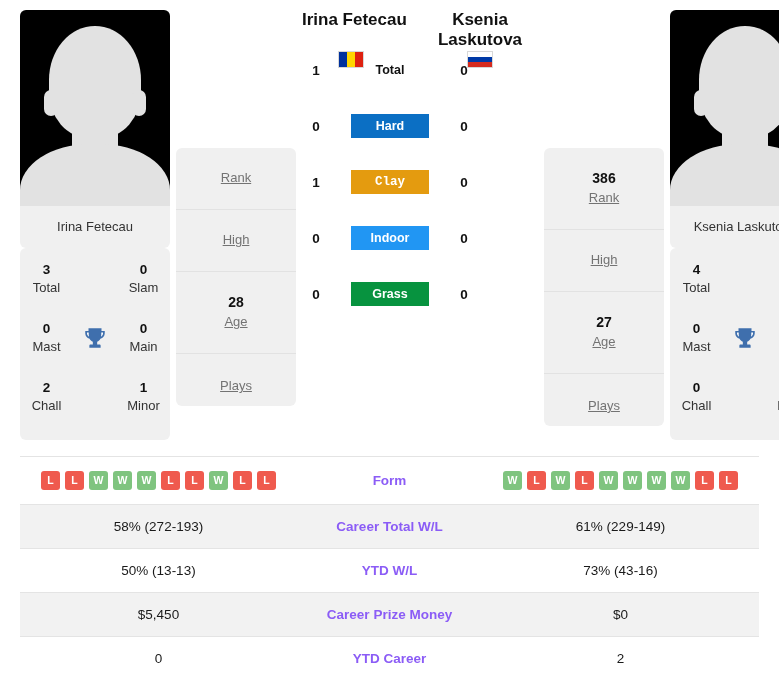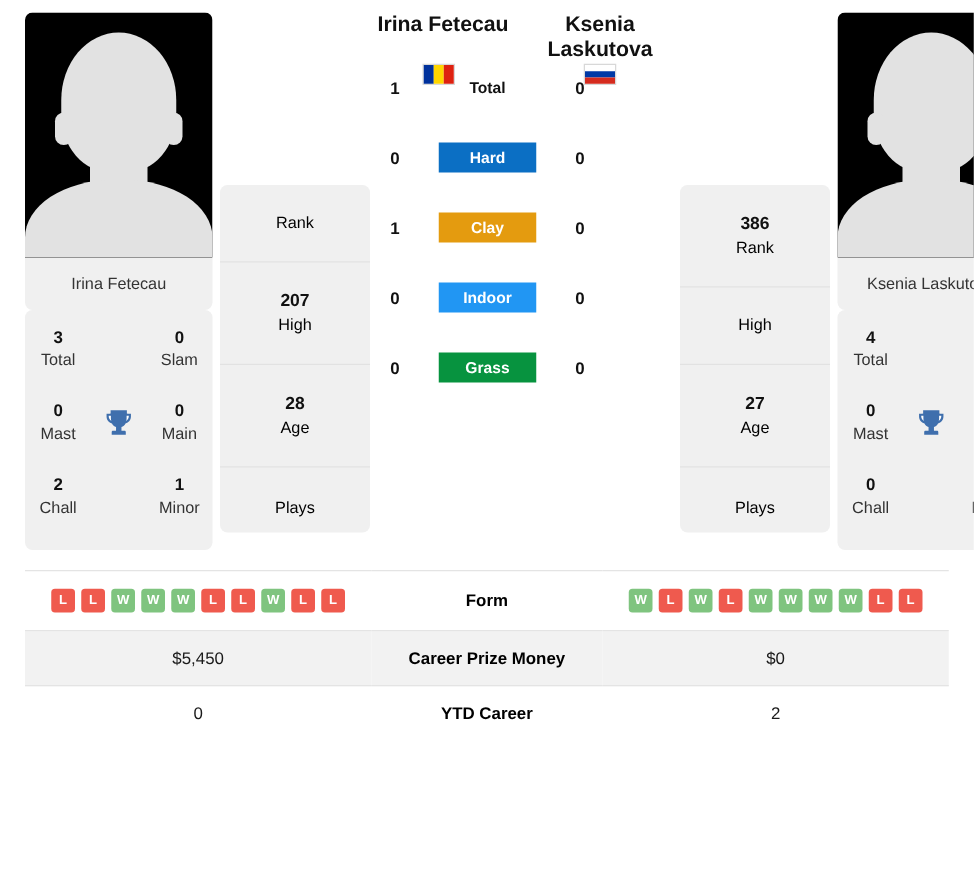--- a/index.html
+++ b/index.html
@@ -127,22 +127,23 @@
   }
   .rank-row:last-child { border-bottom: none; }
   .rank-row .v {
     font-size: 14px;
     font-weight: bold;
     color: #111111;
     line-height: 1.4;
   }
   .rank-row .l {
     font-size: 13px;
-    color: #000000;
+    color: #737373;
     line-height: 1.4;
+    text-decoration: underline;
   }
   .rank-row.plays {
     padding: 23px 0 11px 0;
   }
 
   
   .center-col {
     flex: 1 1 auto;
     display: flex;
     flex-direction: column;
@@ -233,21 +234,21 @@
   .cmp-table td {
     padding: 14px 4px;
     font-size: 13.5px;
     color: #1a1a1a;
     text-align: center;
     vertical-align: middle;
   }
   .cmp-table td.mid {
     width: 185px;
     font-weight: bold;
-    color: #000000;
+    color: #8b5cf6;
   }
   .cmp-table td.side { width: 277px; }
 
   .form-strip {
     display: flex;
     justify-content: center;
     gap: 5px;
   }
   .fb {
     width: 19px; height: 19px;
@@ -319,21 +320,20 @@
         </div>
       </div>
     </div>
 
     <div class="rank-col">
       <div class="rank-card">
         <div class="rank-row">
           <div class="l">Rank</div>
         </div>
         <div class="rank-row">
-          <div class="v">207</div>
           <div class="l">High</div>
         </div>
         <div class="rank-row">
           <div class="v">28</div>
           <div class="l">Age</div>
         </div>
         <div class="rank-row plays">
           <div class="l">Plays</div>
         </div>
       </div>
@@ -441,21 +441,21 @@
         <div class="bar-chip plain">Total</div>
         <div class="bar-num">0</div>
       </div>
       <div class="bar-row">
         <div class="bar-num">0</div>
         <div class="bar-chip" style="background: rgb(11, 111, 196);">Hard</div>
         <div class="bar-num">0</div>
       </div>
       <div class="bar-row">
         <div class="bar-num">1</div>
-        <div class="bar-chip" style="background: rgb(228, 155, 15);">Clay</div>
+        <div class="bar-chip" style="background: rgb(228, 155, 15); font-family: Liberation Mono, monospace;">Clay</div>
         <div class="bar-num">0</div>
       </div>
       <div class="bar-row">
         <div class="bar-num">0</div>
         <div class="bar-chip" style="background: rgb(33, 150, 243);">Indoor</div>
         <div class="bar-num">0</div>
       </div>
       <div class="bar-row">
         <div class="bar-num">0</div>
         <div class="bar-chip" style="background: rgb(7, 147, 63);">Grass</div>
@@ -488,20 +488,30 @@
               <div class="fb W">W</div>
               <div class="fb L">L</div>
               <div class="fb W">W</div>
               <div class="fb W">W</div>
               <div class="fb W">W</div>
               <div class="fb W">W</div>
               <div class="fb L">L</div>
               <div class="fb L">L</div>
             </div>
           </td>
+        </tr>
+        <tr class="alt">
+          <td class="side">58% (272-193)</td>
+          <td class="mid">Career Total W/L</td>
+          <td class="side">61% (229-149)</td>
+        </tr>
+        <tr>
+          <td class="side">50% (13-13)</td>
+          <td class="mid">YTD W/L</td>
+          <td class="side">73% (43-16)</td>
         </tr>
         <tr class="alt">
           <td class="side">$5,450</td>
           <td class="mid">Career Prize Money</td>
           <td class="side">$0</td>
         </tr>
         <tr>
           <td class="side">0</td>
           <td class="mid">YTD Career</td>
           <td class="side">2</td>

